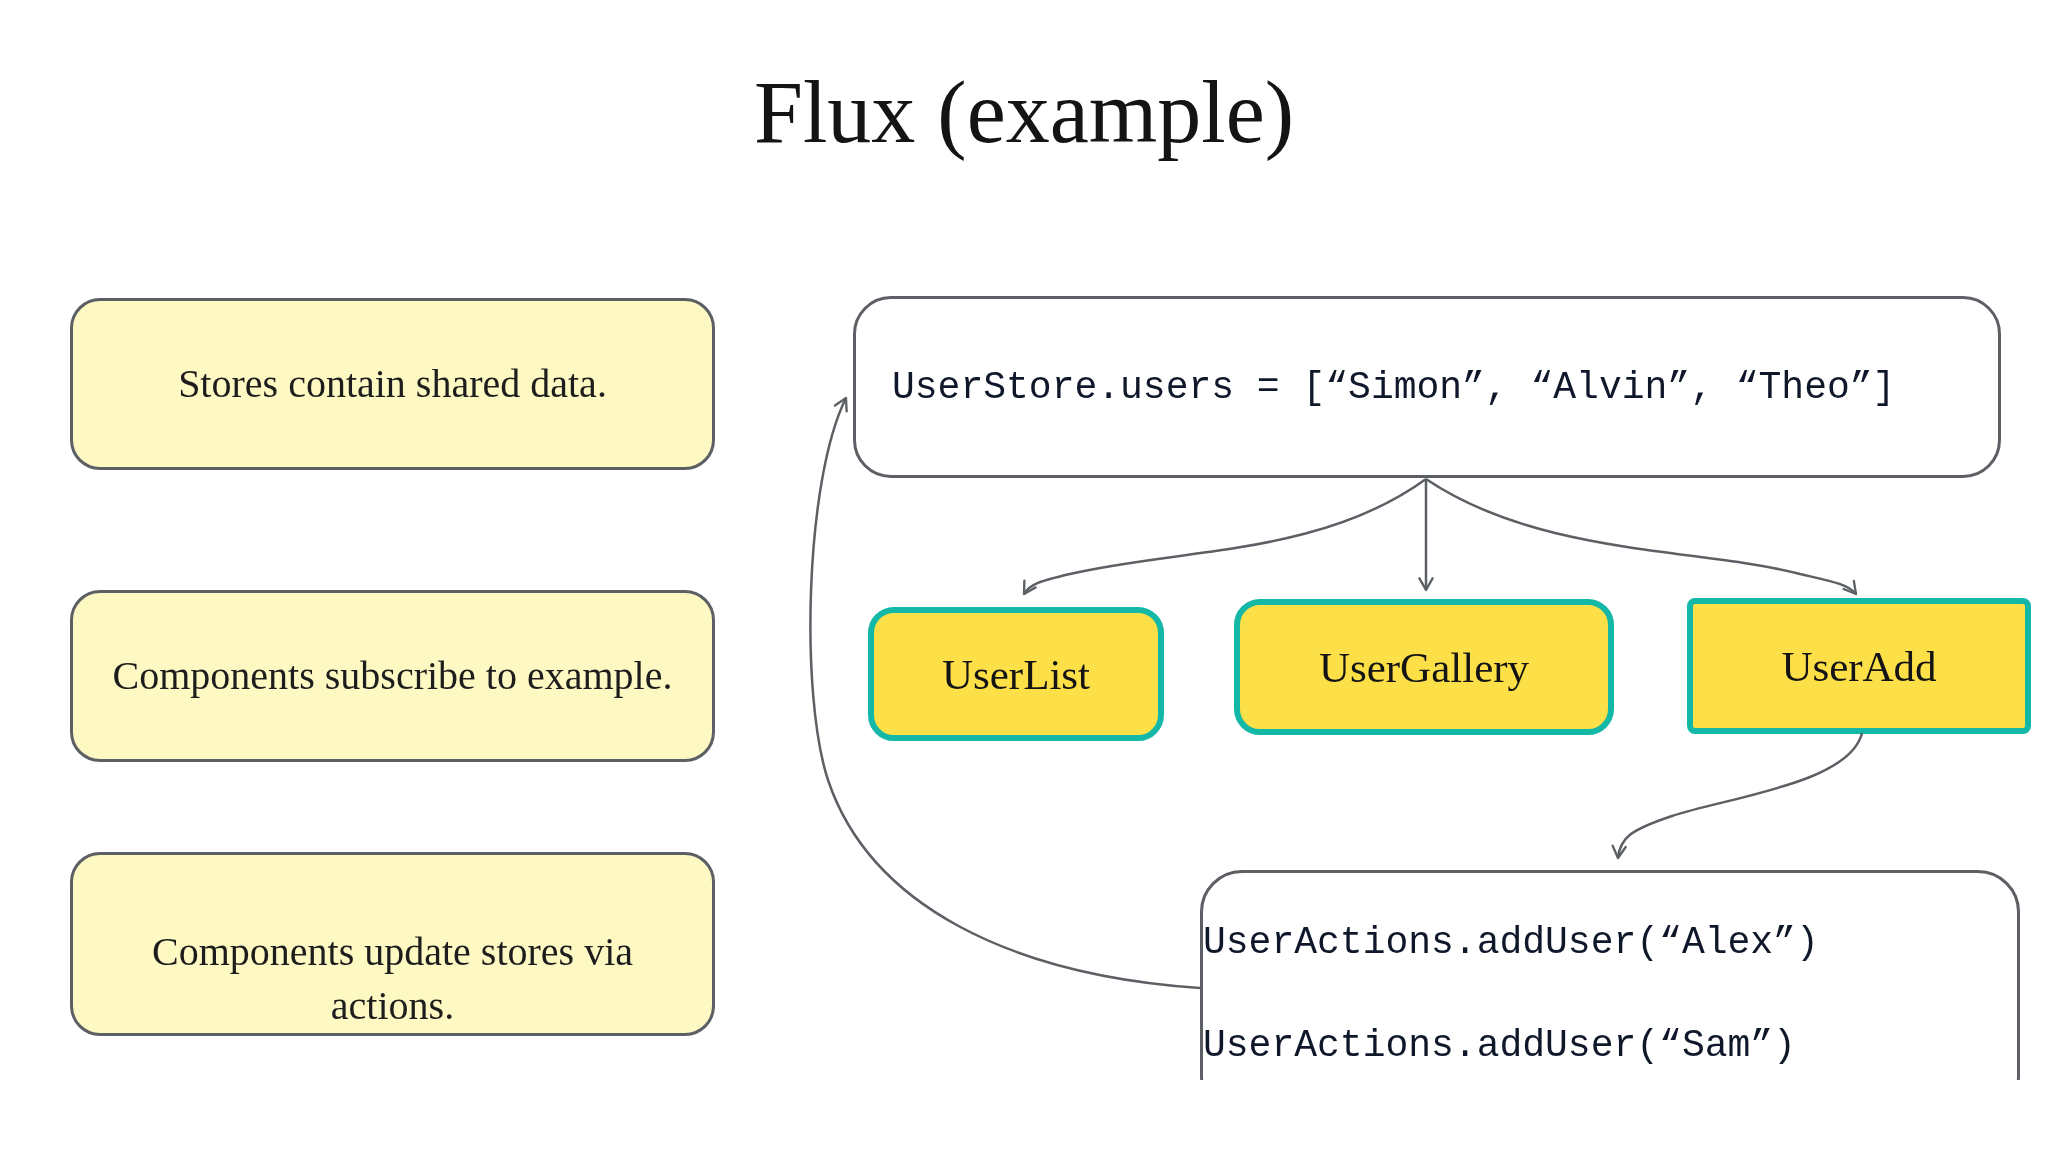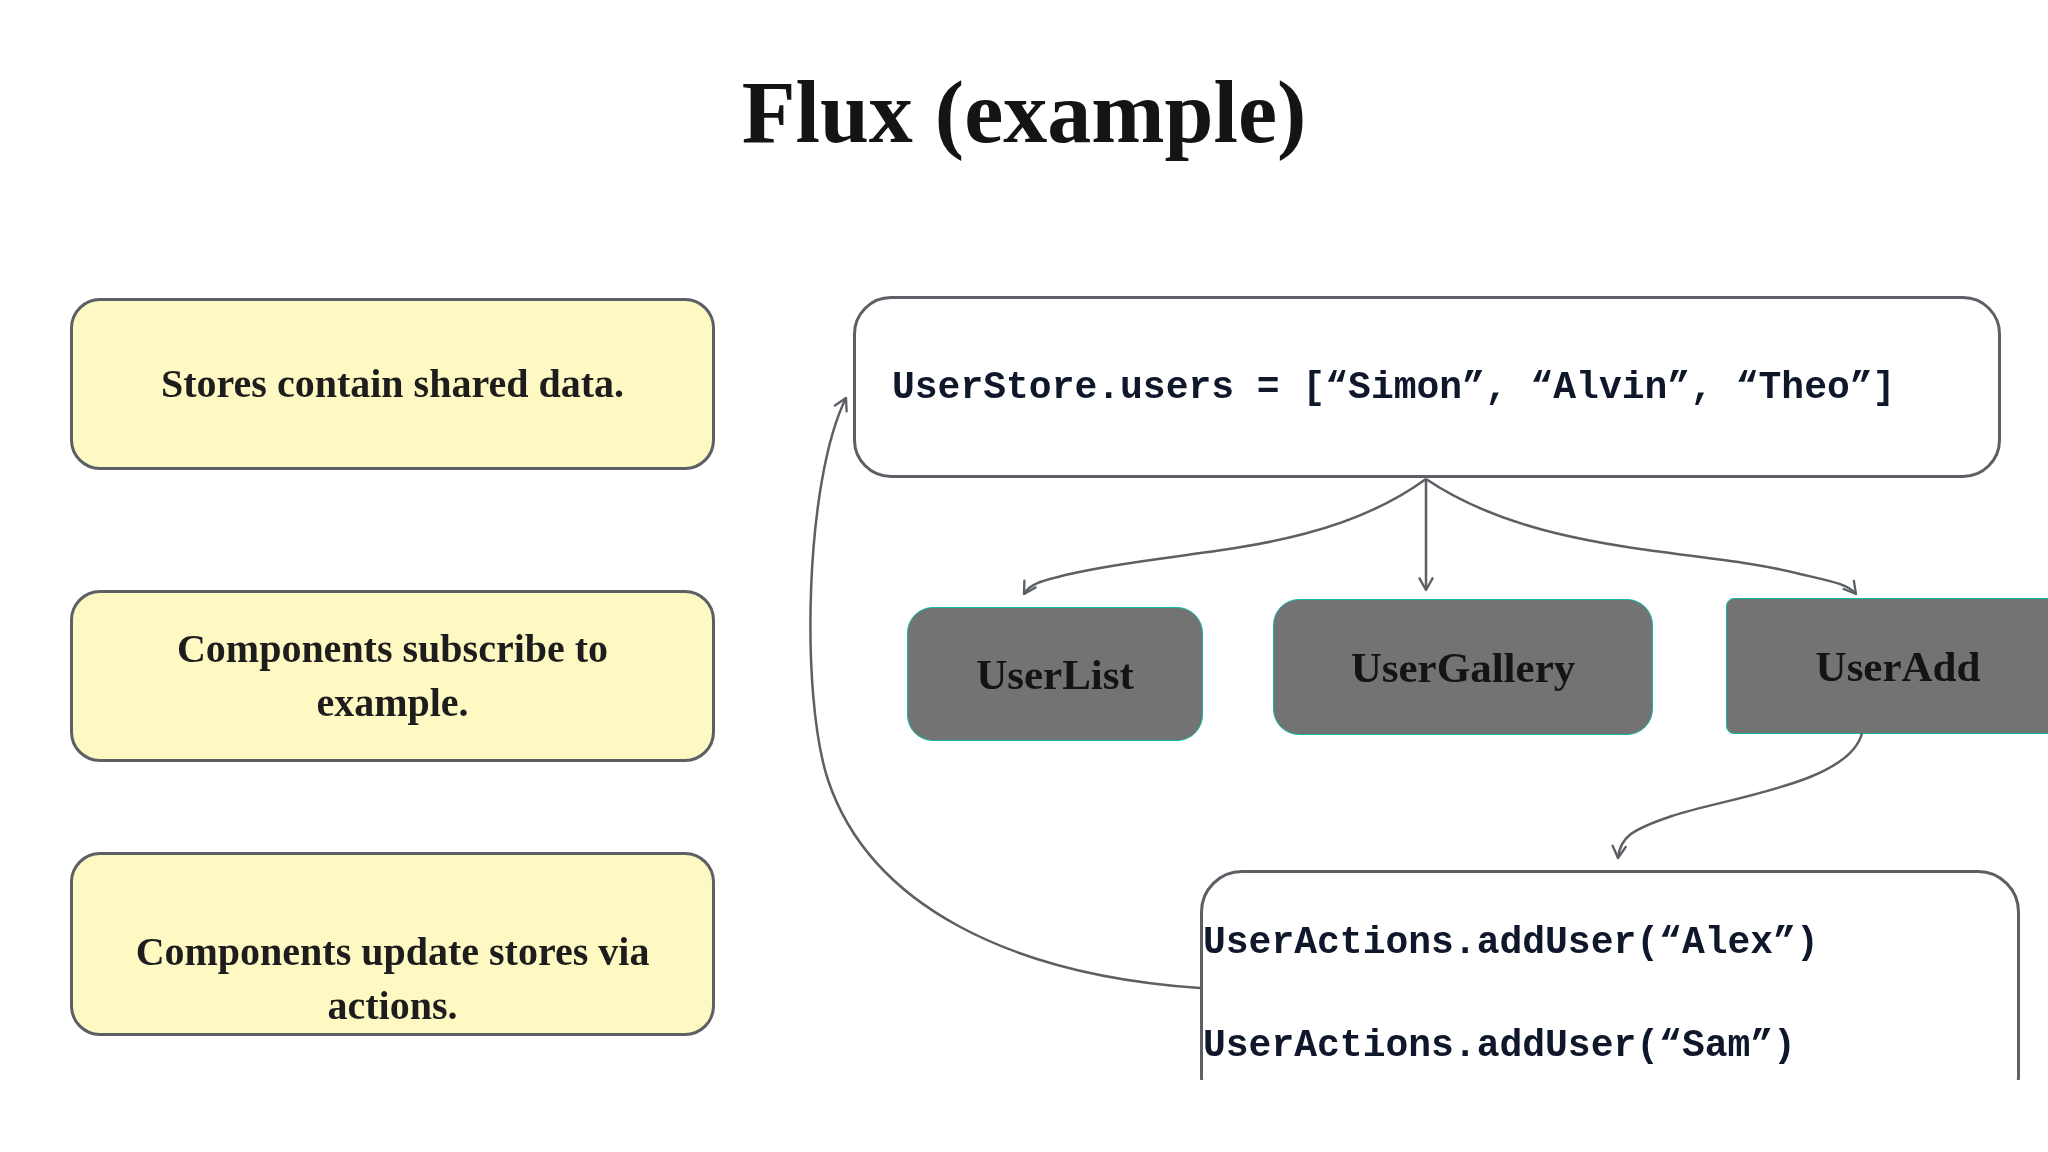--- a/index.html
+++ b/index.html
@@ -1,18 +1,18 @@
 <!DOCTYPE html>
 <html><head>
 <meta charset="utf-8">
 <style>
   html,body{margin:0;padding:0;background:#ffffff;}
   #stage{
     position:relative;width:2048px;height:1080px;background:#ffffff;
-    font-family:"Liberation Serif", serif;overflow:hidden;font-weight:bold;
+    font-family:"Liberation Serif", serif;overflow:hidden;
   }
   .title{
     position:absolute;left:0;top:62px;width:100%;text-align:center;
     font-size:88px;color:#141414;letter-spacing:0px;
   }
   .note{
     position:absolute;left:70px;width:645px;
     background:#fef9c3;border:3px solid #5c6065;border-radius:30px;
     display:flex;align-items:center;justify-content:center;
     box-sizing:border-box;
@@ -34,23 +34,23 @@
   }
   .actionsbox{
     left:1200px;top:870px;width:820px;height:248px;border-radius:42px;
     display:flex;flex-direction:column;justify-content:center;gap:60px;
   }
   .code{
     font-family:"Liberation Mono", monospace;font-size:38px;color:#0f172a;
     white-space:pre;
   }
   .component{
-    position:absolute;background:#737373;border:1px solid #14b8a6;
+    position:absolute;background:#fde047;border:6px solid #14b8a6;
     border-radius:26px;display:flex;align-items:center;justify-content:center;
-    box-sizing:border-box;font-size:43px;color:#141414;margin-left:39px;
+    box-sizing:border-box;font-size:43px;color:#141414;
   }
   .comp-userlist{left:868px;top:607px;width:296px;height:134px;}
   .comp-usergallery{left:1234px;top:599px;width:380px;height:136px;}
   .comp-useradd{left:1687px;top:598px;width:344px;height:136px;border-radius:8px;}
   .arrows{position:absolute;left:0;top:0;width:2048px;height:1152px;pointer-events:none;}
   .accentbar{
     position:absolute;left:74px;top:1145px;width:668px;height:7px;
     background:#4a86e8;
   }
 </style>

